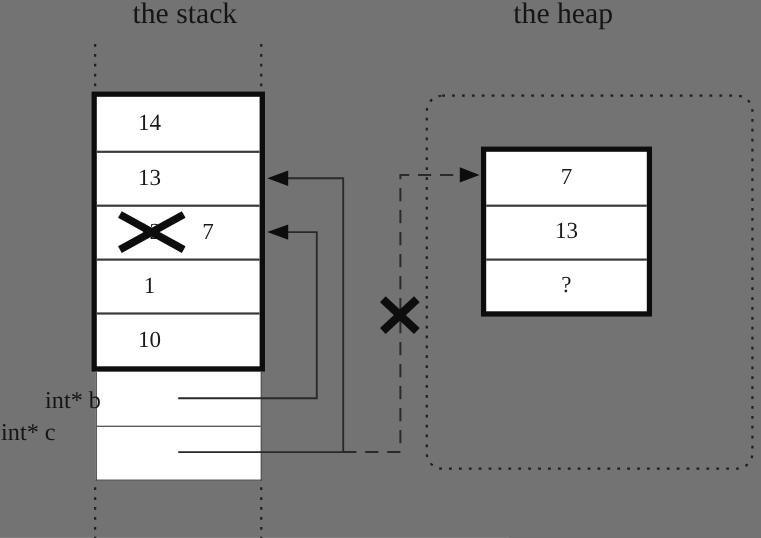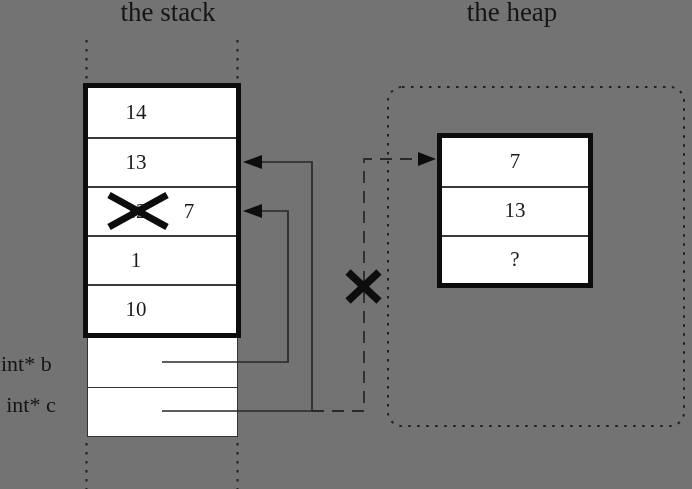--- a/index.html
+++ b/index.html
@@ -41,22 +41,22 @@
   }
   #bc-box .vrow{height:49px;}
   #bc-box .vrow.first{border-bottom:1.8px solid #333;}
 
   
   .ptr-label{
     position:absolute;left:1px;width:60px;
     font-size:22px;line-height:25px;color:#151515;
   }
   #label-a{top:302px;}
-  #label-b{top:351px;}
-  #label-c{top:392px;text-align:center;}
+  #label-b{top:351px;margin-left:40px;}
+  #label-c{top:380px;}
 
   
   #heap-box{
     position:absolute;left:437px;top:133px;width:156px;height:155px;
     border:5.5px solid #0d0d0d;box-sizing:border-box;background:#fff;
     display:grid;grid-template-rows:repeat(3,1fr);
   }
   #heap-box .hrow{position:relative;}
   #heap-box .hrow + .hrow{border-top:2px solid #3a3a3a;}
   #heap-box .num{left:0;width:100%;text-align:center;}

